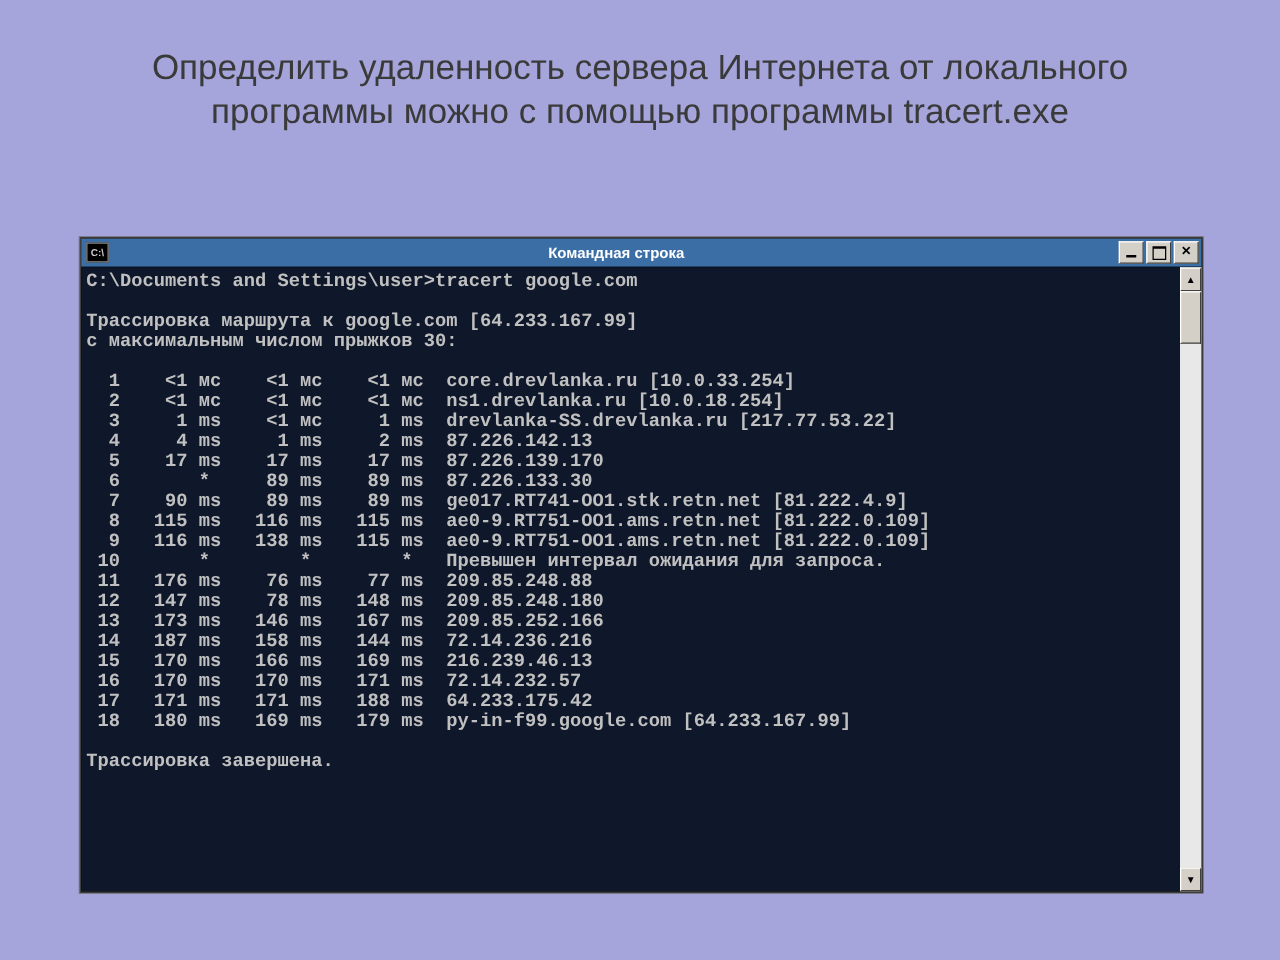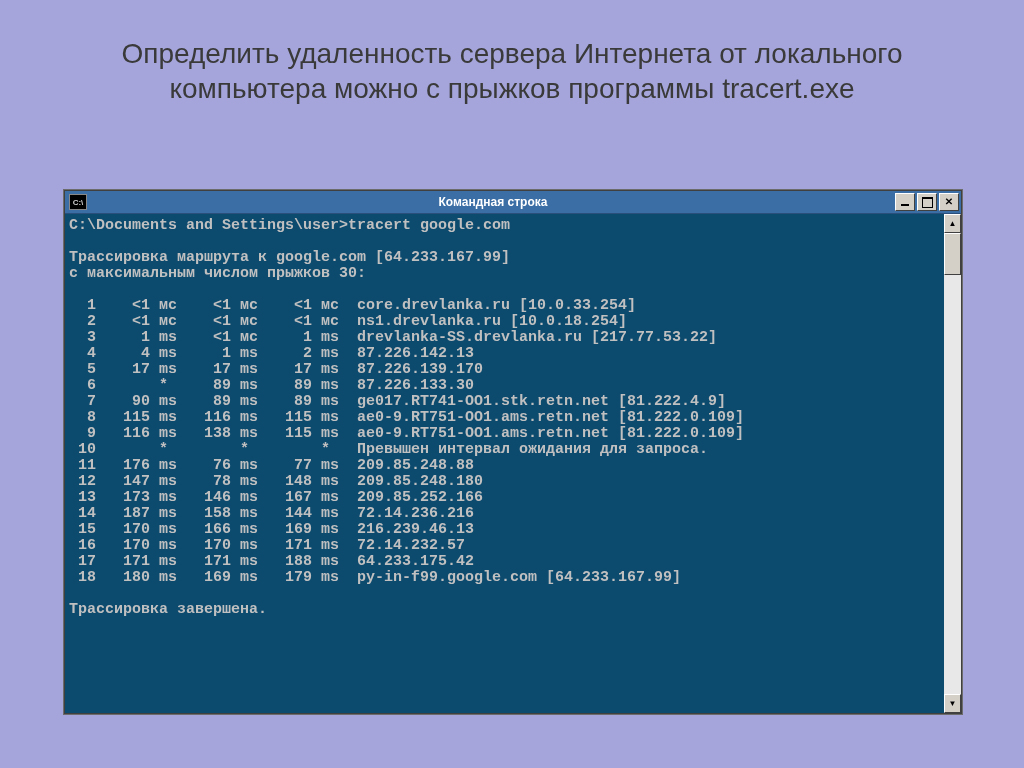--- a/index.html
+++ b/index.html
@@ -83,21 +83,21 @@
   .win-btn.max::before { content: ""; width: 9px; height: 8px; border: 1px solid #000; border-top-width: 2px; }
   .win-btn.close::before { content: "✕"; font-size: 10px; line-height: 1; }
 
   .console-wrap {
     flex: 1;
     display: flex;
     background: #000;
   }
   .console {
     flex: 1;
-    background: #0c4a6e;
+    background: #0f172a;
     color: #c0c0c0;
     font-family: "Courier New", monospace;
     font-size: 15px;
     line-height: 16px;
     padding: 4px 4px 4px 4px;
     white-space: pre;
     overflow: hidden;
     font-weight: bold;
   }
   .scrollbar {
@@ -129,21 +129,21 @@
     border-top: 1px solid #fff;
     border-left: 1px solid #fff;
     border-right: 1px solid #404040;
     border-bottom: 1px solid #404040;
   }
 </style>
 </head>
 <body>
 
 <div class="slide">
-  <div class="heading">Определить удаленность сервера Интернета от локального компьютера можно с прыжков программы tracert.exe</div>
+  <div class="heading">Определить удаленность сервера Интернета от локального программы можно с помощью программы tracert.exe</div>
 
   <div class="window">
     <div class="titlebar">
       <div class="sys-icon">C:\</div>
       <div class="title-text">Командная строка</div>
       <div class="win-btn min"></div>
       <div class="win-btn max"></div>
       <div class="win-btn close"></div>
     </div>
     <div class="console-wrap">

